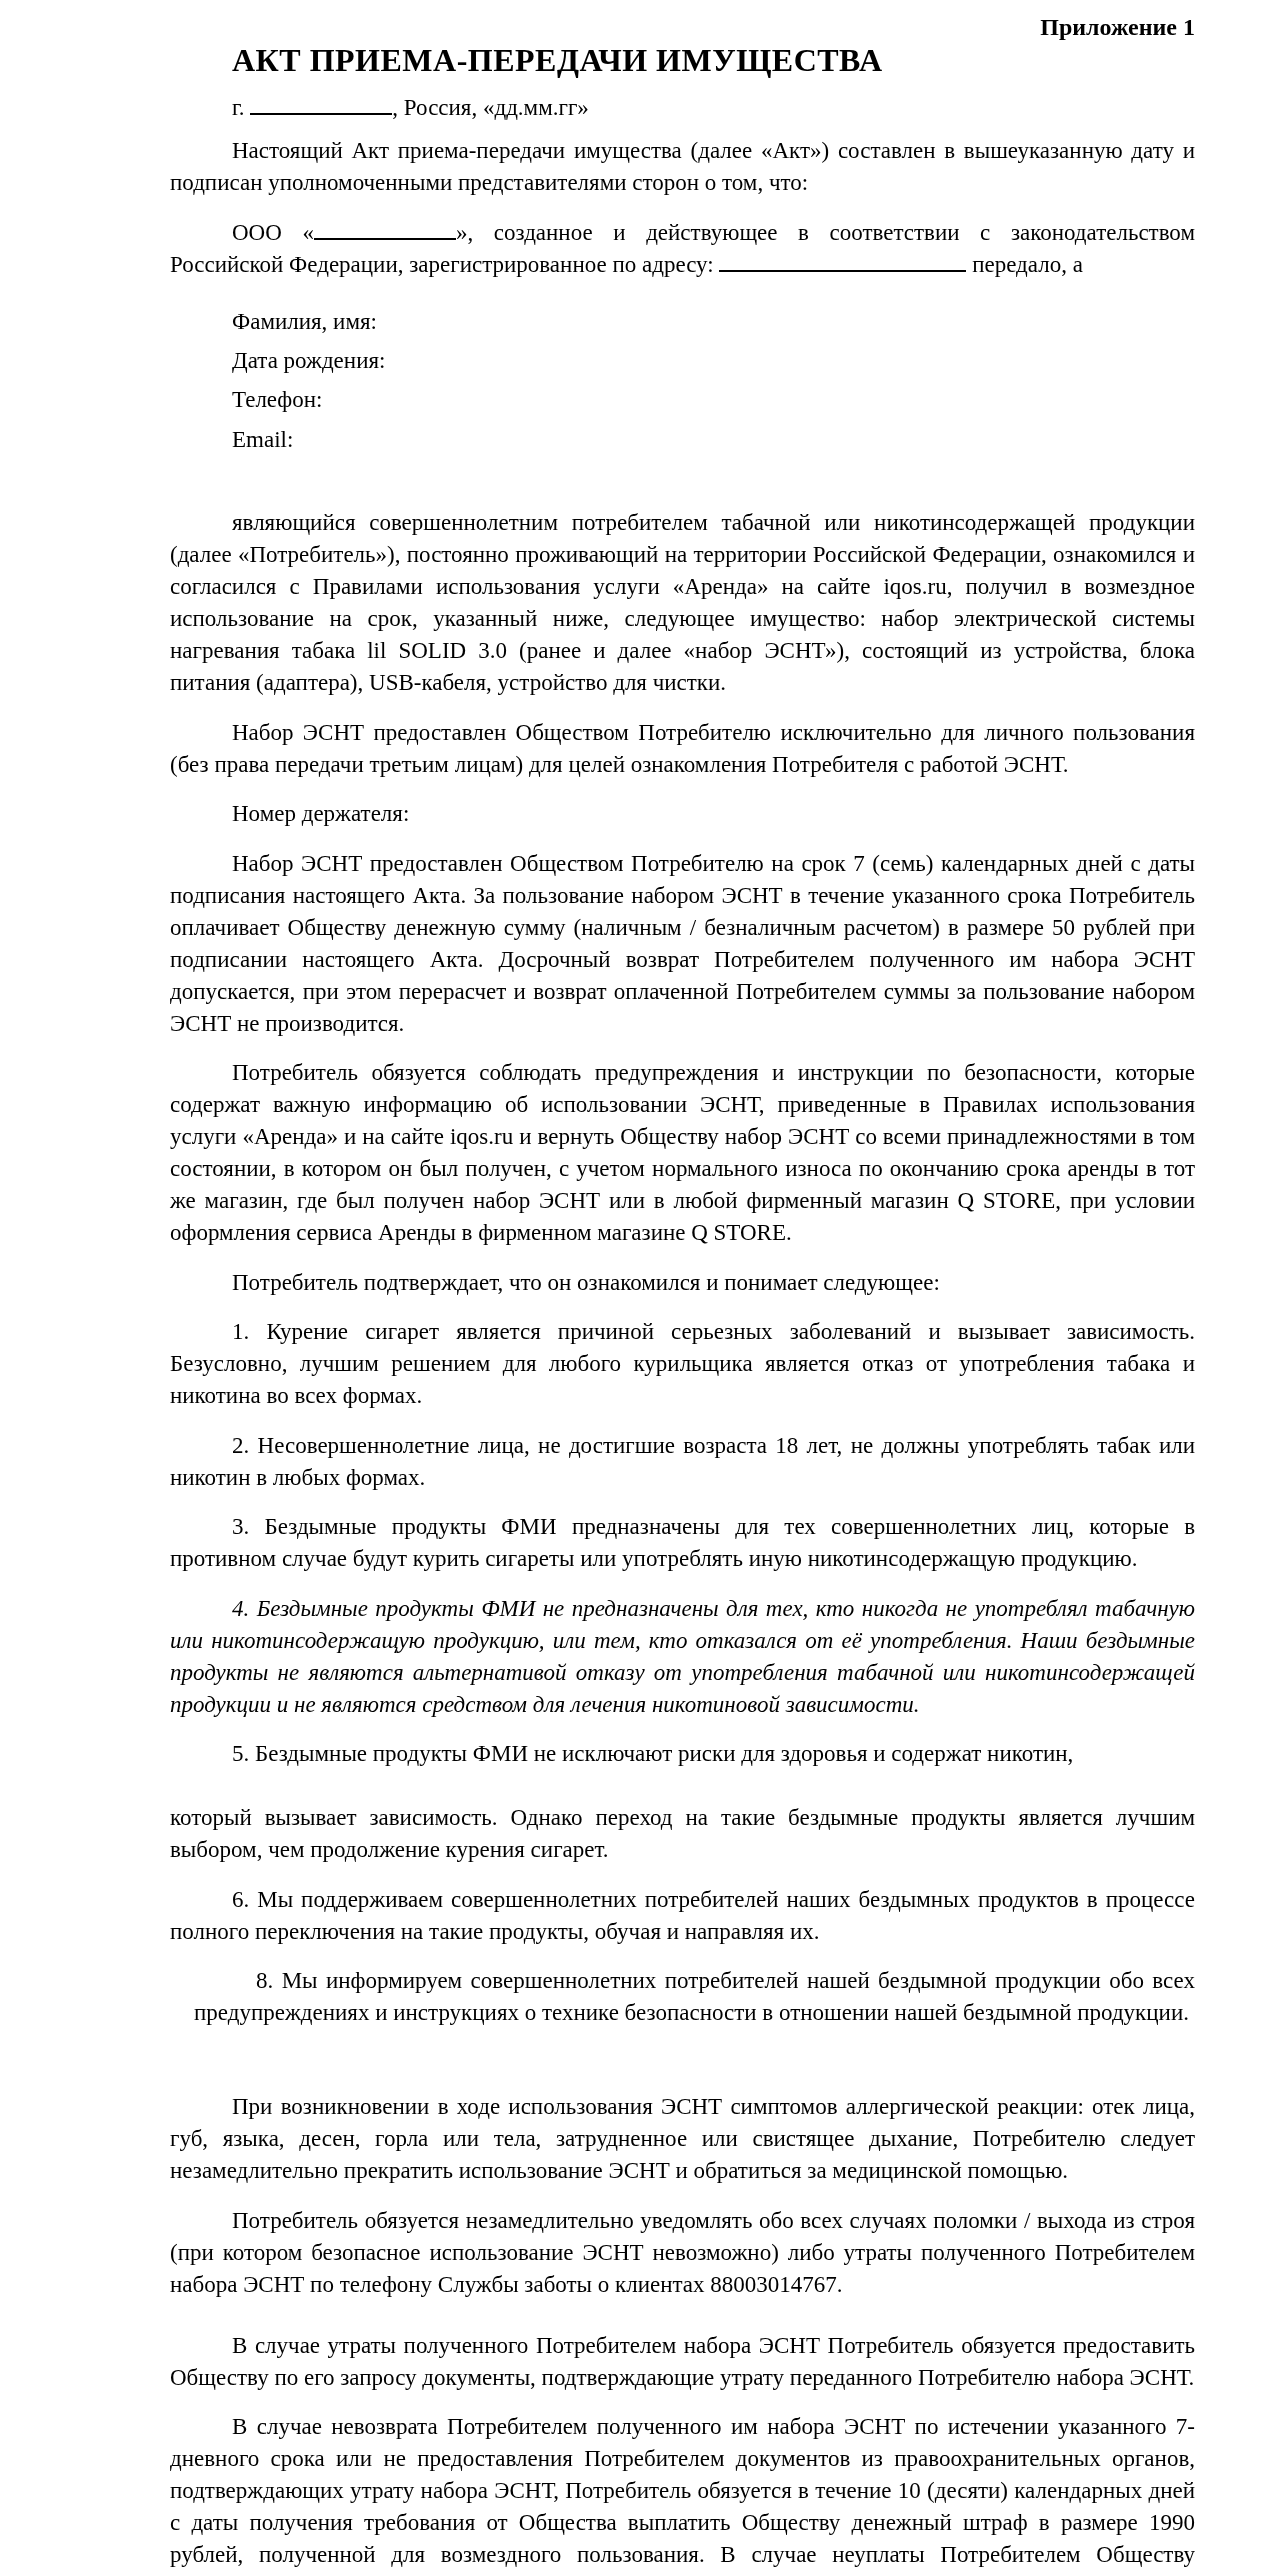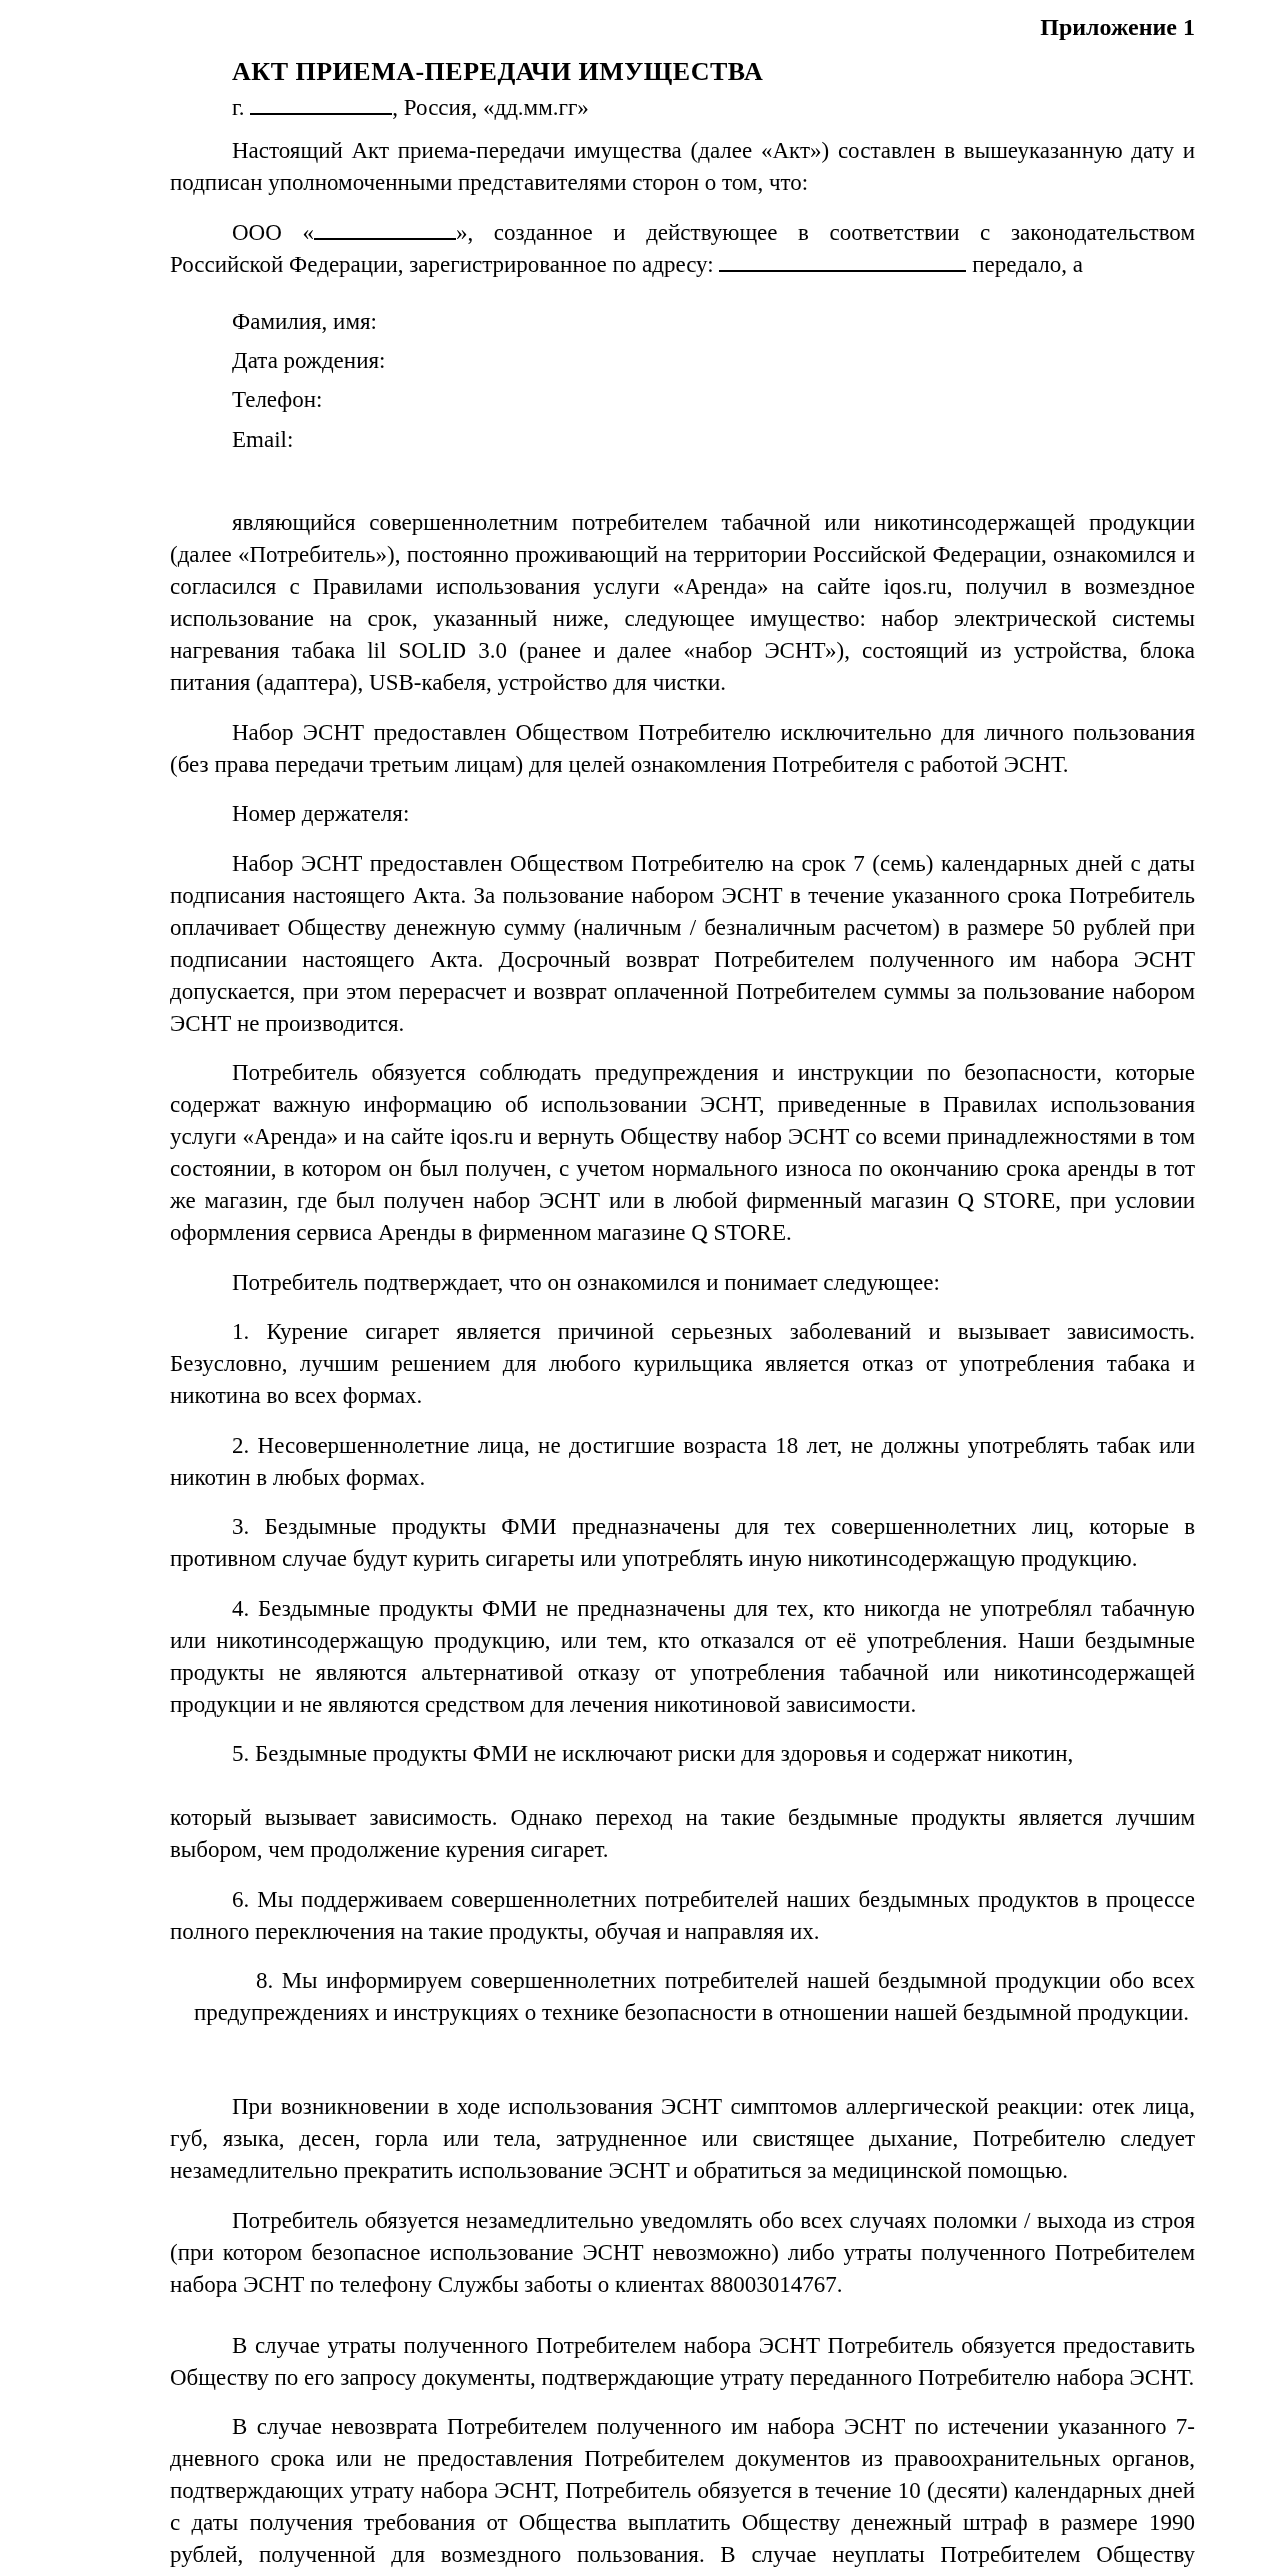--- a/index.html
+++ b/index.html
@@ -7,22 +7,22 @@
     width: 1278px; height: 3297px; position: relative; overflow: hidden;
     font-family: "Liberation Serif", "DejaVu Serif", serif;
     color: #000000;
   }
   .page { position: absolute; left: 0; top: 0; width: 1278px; height: 3297px; }
   .appendix {
     position: absolute; top: 14.4px; right: 83px;
     font-size: 24px; font-weight: bold;
   }
   .title {
-    position: absolute; top: 57px; left: 232px;
-    font-size: 26px; font-weight: bold; letter-spacing: 0.5px;
+    position: absolute; top: 42px; left: 232px;
+    font-size: 32px; font-weight: bold; letter-spacing: 0.5px;
   }
   .text { position: absolute; left: 170px; width: 1025px; font-size: 23px; line-height: 32px; }
   p { margin: 0; text-align: justify; text-indent: 62px; }
   .noindent { text-indent: 0; }
   .blank { display: inline-block; border-bottom: 2.1px solid #000; vertical-align: baseline; height: 20.6px; }
   .label { position: absolute; left: 232px; font-size: 23px; }
 </style>
 </head>
 <body>
 
@@ -55,21 +55,21 @@
   <div class="text" style="top:507px;">
     <p>являющийся совершеннолетним потребителем табачной или никотинсодержащей продукции (далее «Потребитель»), постоянно проживающий на территории Российской Федерации, ознакомился и согласился с Правилами использования услуги «Аренда» на сайте iqos.ru, получил в возмездное использование на срок, указанный ниже, следующее имущество: набор электрической системы нагревания табака lil SOLID 3.0 (ранее и далее «набор ЭСНТ»), состоящий из устройства, блока питания (адаптера), USB-кабеля, устройство для чистки.</p>
     <p style="margin-top:17.5px;">Набор ЭСНТ предоставлен Обществом Потребителю исключительно для личного пользования (без права передачи третьим лицам) для целей ознакомления Потребителя с работой ЭСНТ.</p>
     <p style="margin-top:17.5px;">Номер держателя:</p>
     <p style="margin-top:17.5px;">Набор ЭСНТ предоставлен Обществом Потребителю на срок 7 (семь) календарных дней с даты подписания настоящего Акта. За пользование набором ЭСНТ в течение указанного срока Потребитель оплачивает Обществу денежную сумму (наличным / безналичным расчетом) в размере 50 рублей при подписании настоящего Акта. Досрочный возврат Потребителем полученного им набора ЭСНТ допускается, при этом перерасчет и возврат оплаченной Потребителем суммы за пользование набором ЭСНТ не производится.</p>
     <p style="margin-top:17.5px;">Потребитель обязуется соблюдать предупреждения и инструкции по безопасности, которые содержат важную информацию об использовании ЭСНТ, приведенные в Правилах использования услуги «Аренда» и на сайте iqos.ru и вернуть Обществу набор ЭСНТ со всеми принадлежностями в том состоянии, в котором он был получен, с учетом нормального износа по окончанию срока аренды в тот же магазин, где был получен набор ЭСНТ или в любой фирменный магазин Q STORE, при условии оформления сервиса Аренды в фирменном магазине Q STORE.</p>
     <p style="margin-top:17.5px;">Потребитель подтверждает, что он ознакомился и понимает следующее:</p>
     <p style="margin-top:17.5px;">1. Курение сигарет является причиной серьезных заболеваний и вызывает зависимость. Безусловно, лучшим решением для любого курильщика является отказ от употребления табака и никотина во всех формах.</p>
     <p style="margin-top:17.5px;">2. Несовершеннолетние лица, не достигшие возраста 18 лет, не должны употреблять табак или никотин в любых формах.</p>
     <p style="margin-top:17.5px;">3. Бездымные продукты ФМИ предназначены для тех совершеннолетних лиц, которые в противном случае будут курить сигареты или употреблять иную никотинсодержащую продукцию.</p>
-    <p style="margin-top:17.5px;">4. Бездымные продукты ФМИ не предназначены для тех, кто никогда не употреблял табачную или никотинсодержащую продукцию, или тем, кто отказался от её употребления. Наши бездымные продукты не являются альтернативой отказу от употребления табачной или никотинсодержащей продукции и не являются средством для лечения никотиновой зависимости.</p>
+    <p style="margin-top:17.5px;font-style:italic;">4. Бездымные продукты ФМИ не предназначены для тех, кто никогда не употреблял табачную или никотинсодержащую продукцию, или тем, кто отказался от её употребления. Наши бездымные продукты не являются альтернативой отказу от употребления табачной или никотинсодержащей продукции и не являются средством для лечения никотиновой зависимости.</p>
     <p style="margin-top:17.5px;">5. Бездымные продукты ФМИ не исключают риски для здоровья и содержат никотин,</p>
     <p class="noindent" style="margin-top:32px;">который вызывает зависимость. Однако переход на такие бездымные продукты является лучшим выбором, чем продолжение курения сигарет.</p>
     <p style="margin-top:17.5px;">6. Мы поддерживаем совершеннолетних потребителей наших бездымных продуктов в процессе полного переключения на такие продукты, обучая и направляя их.</p>
     <p style="margin-top:17.5px;margin-left:24px;">8. Мы информируем совершеннолетних потребителей нашей бездымной продукции обо всех предупреждениях и инструкциях о технике безопасности в отношении нашей бездымной продукции.</p>
     <p style="margin-top:62px;">При возникновении в ходе использования ЭСНТ симптомов аллергической реакции: отек лица, губ, языка, десен, горла или тела, затрудненное или свистящее дыхание, Потребителю следует незамедлительно прекратить использование ЭСНТ и обратиться за медицинской помощью.</p>
     <p style="margin-top:17.5px;">Потребитель обязуется незамедлительно уведомлять обо всех случаях поломки / выхода из строя (при котором безопасное использование ЭСНТ невозможно) либо утраты полученного Потребителем набора ЭСНТ по телефону Службы заботы о клиентах 88003014767.</p>
     <p style="margin-top:29px;">В случае утраты полученного Потребителем набора ЭСНТ Потребитель обязуется предоставить Обществу по его запросу документы, подтверждающие утрату переданного Потребителю набора ЭСНТ.</p>
     <p style="margin-top:17.5px;">В случае невозврата Потребителем полученного им набора ЭСНТ по истечении указанного 7-дневного срока или не предоставления Потребителем документов из правоохранительных органов, подтверждающих утрату набора ЭСНТ, Потребитель обязуется в течение 10 (десяти) календарных дней с даты получения требования от Общества выплатить Обществу денежный штраф в размере 1990 рублей, полученной для возмездного пользования. В случае неуплаты Потребителем Обществу указанного штрафа, Общество оставляет за собой право обратиться в правоохранительные органы и/или в суд, в том числе с требованием о возврате набора ЭСНТ, уплате суммы штрафа, компенсации расходов на услуги адвоката и иными требованиями по своему усмотрению.</p>
 
   </div>

